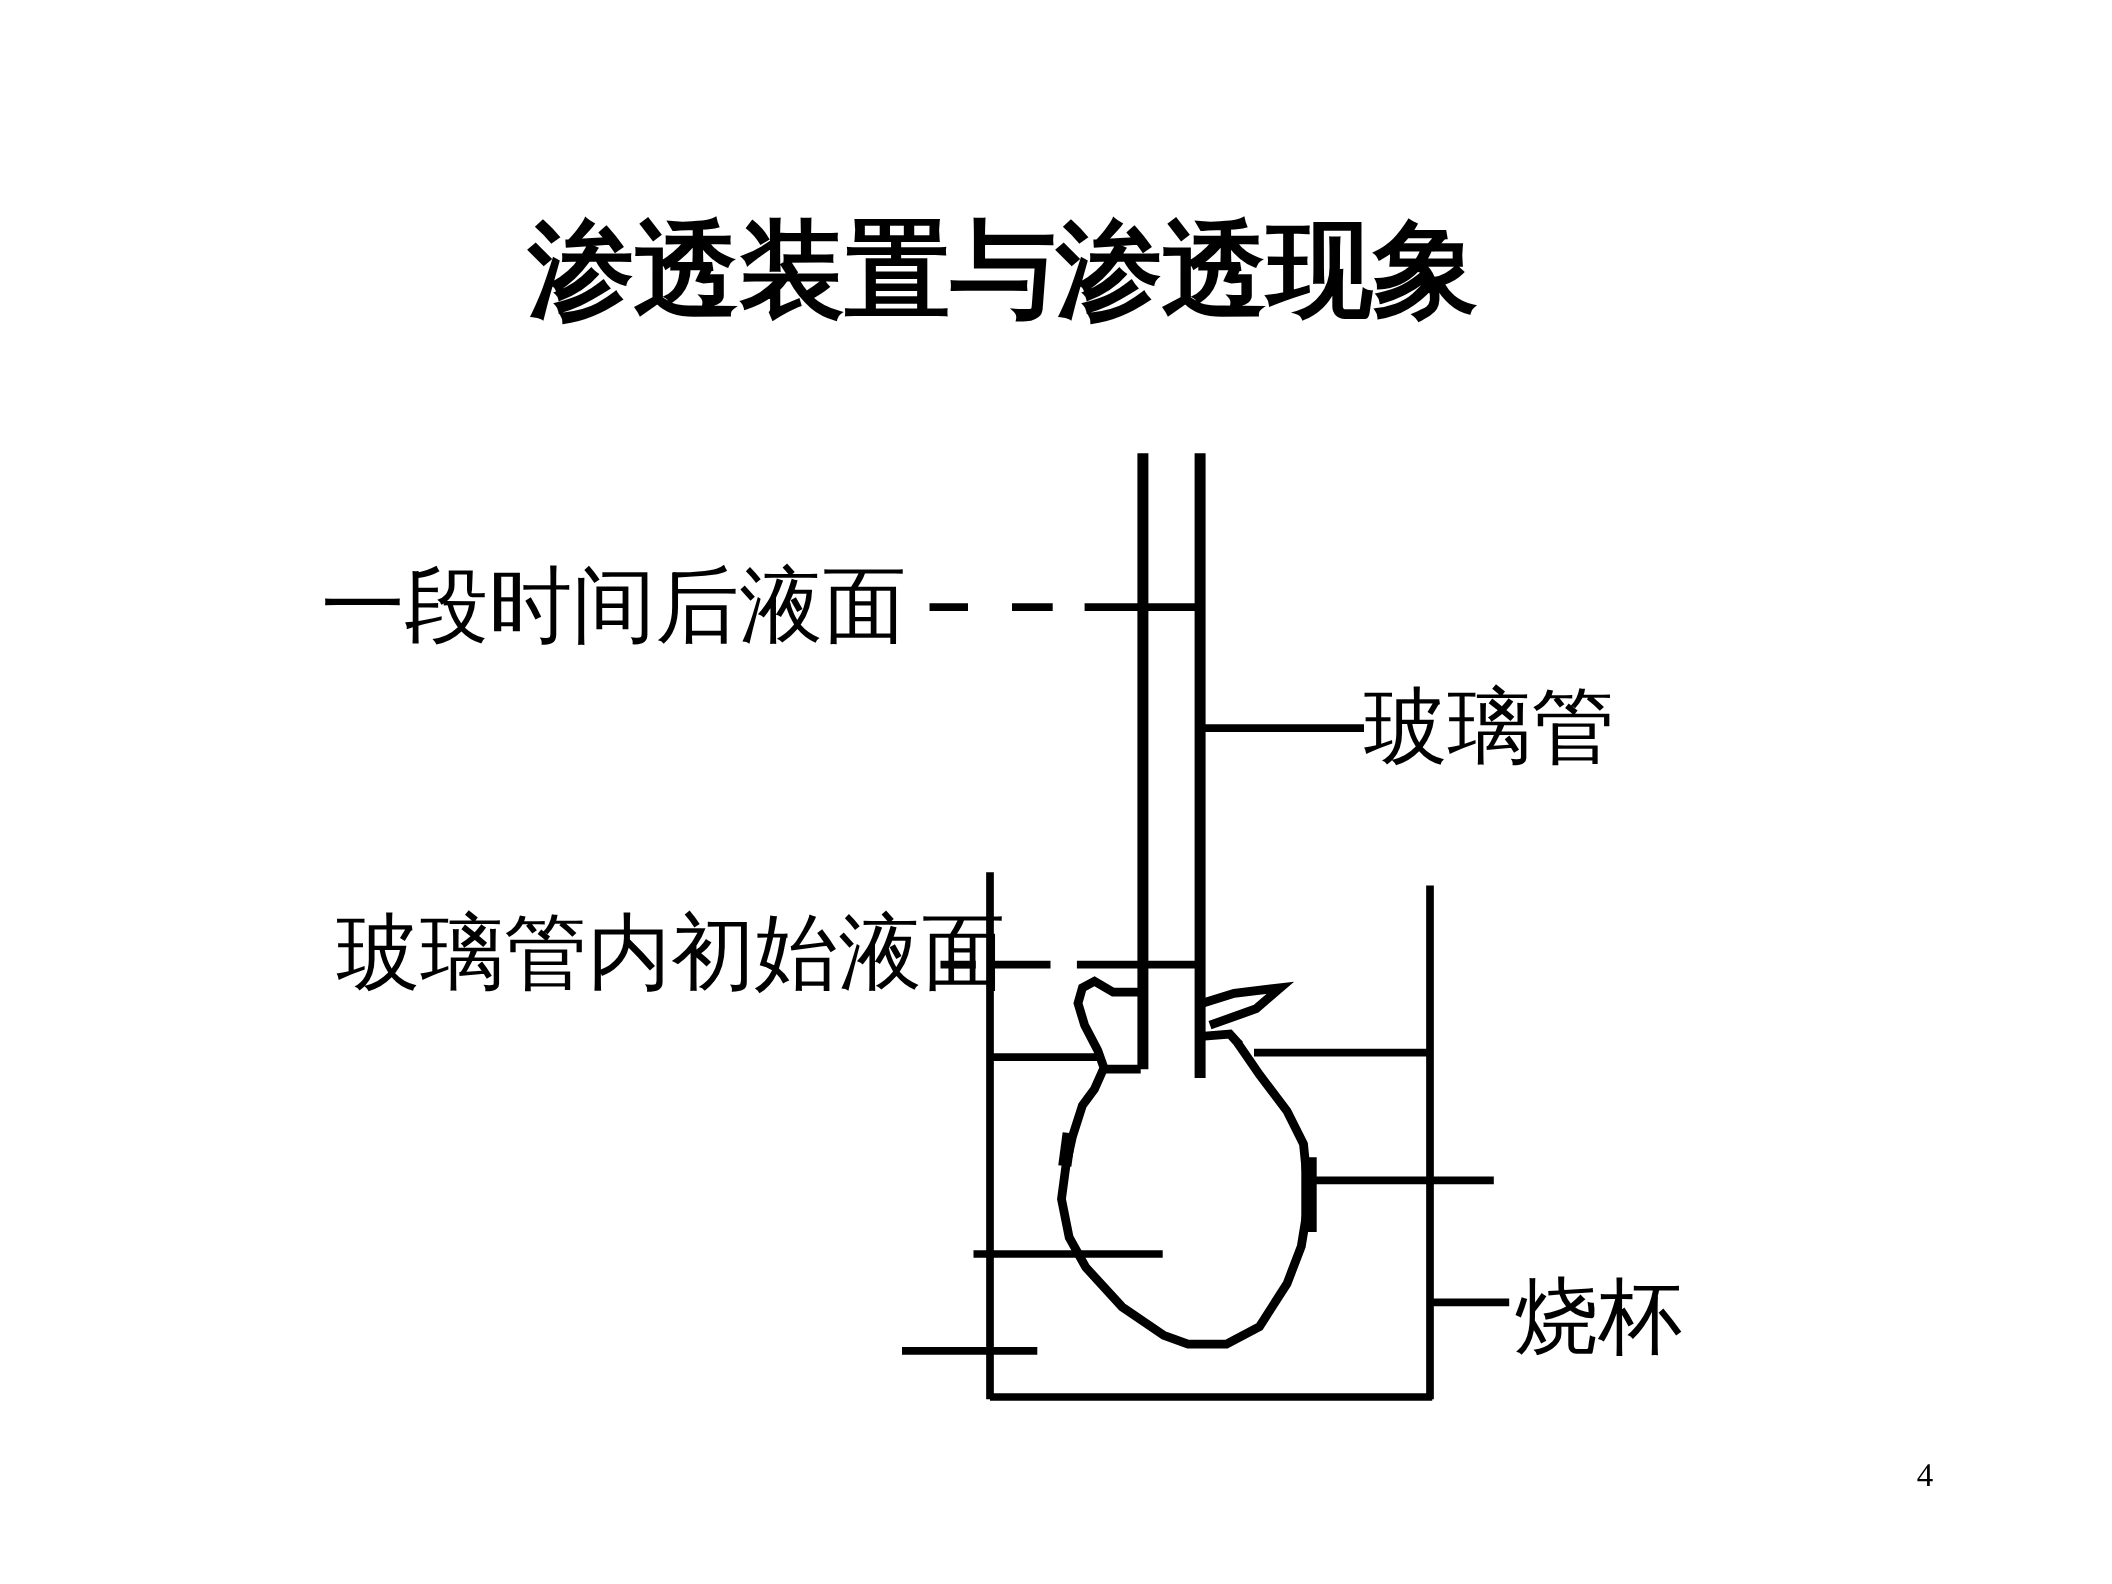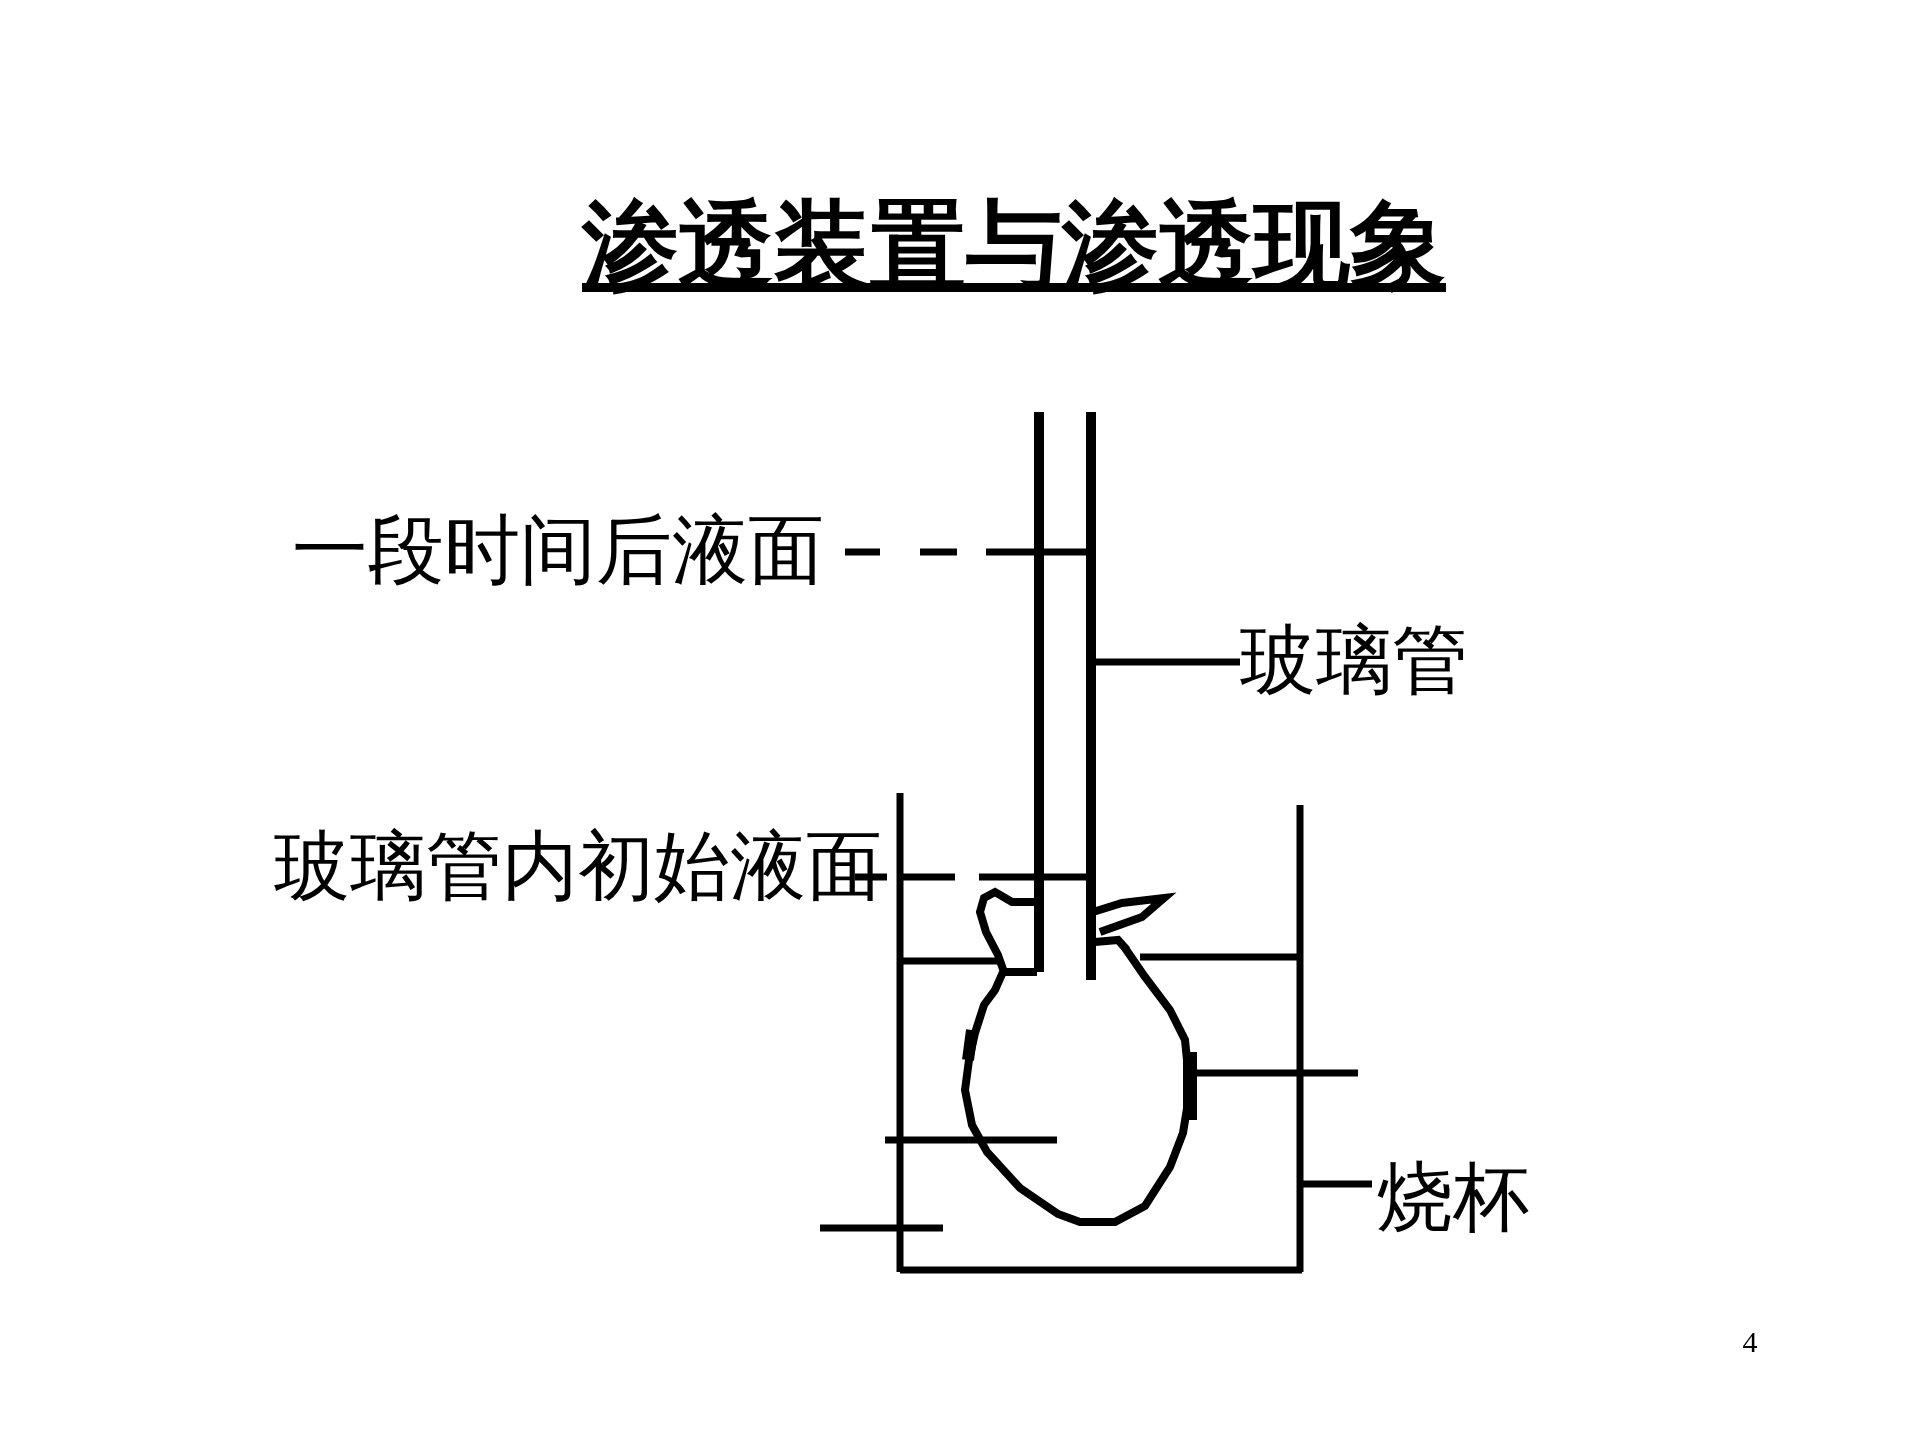--- a/index.html
+++ b/index.html
@@ -24,23 +24,22 @@
     }
     .title {
       position: absolute;
       left: 480px;
       width: 966px;
       top: 193px;
       height: 104px;
       line-height: 104px;
       font-size: 96px;
       font-weight: bold;
-      text-align: right;
+      text-align: left;
       white-space: nowrap;
-      text-decoration: underline;
     }
     .diagram-svg {
       position: absolute;
       left: 0; top: 0;
       width: 1920px;
       height: 1440px;
     }
     .label {
       position: absolute;
       height: 84px;
@@ -119,21 +118,21 @@
 
       <line x1="885" y1="1140" x2="1057" y2="1140" stroke-width="7"></line>
       <line x1="820" y1="1228" x2="943" y2="1228" stroke-width="7"></line>
     </g>
   </svg>
 
   <div class="label right-anchored" style="right: 1096px; top: 508px; width: 600px;">一段时间后液面</div>
 
   <div class="label left-anchored" style="left: 1240px; top: 618px; width: 300px;">玻璃管</div>
 
-  <div class="label right-anchored" style="right: 1038px; top: 824px; width: 700px;">玻璃管内初始液面</div>
+  <div class="label right-anchored" style="right: 1006px; top: 824px; width: 700px;">玻璃管内初始液面</div>
 
 
 
 
   <div class="label left-anchored" style="left: 1377px; top: 1155px; width: 250px;">烧杯</div>
 
   <div class="page-number">4</div>
 </div>
 
 </body></html>

